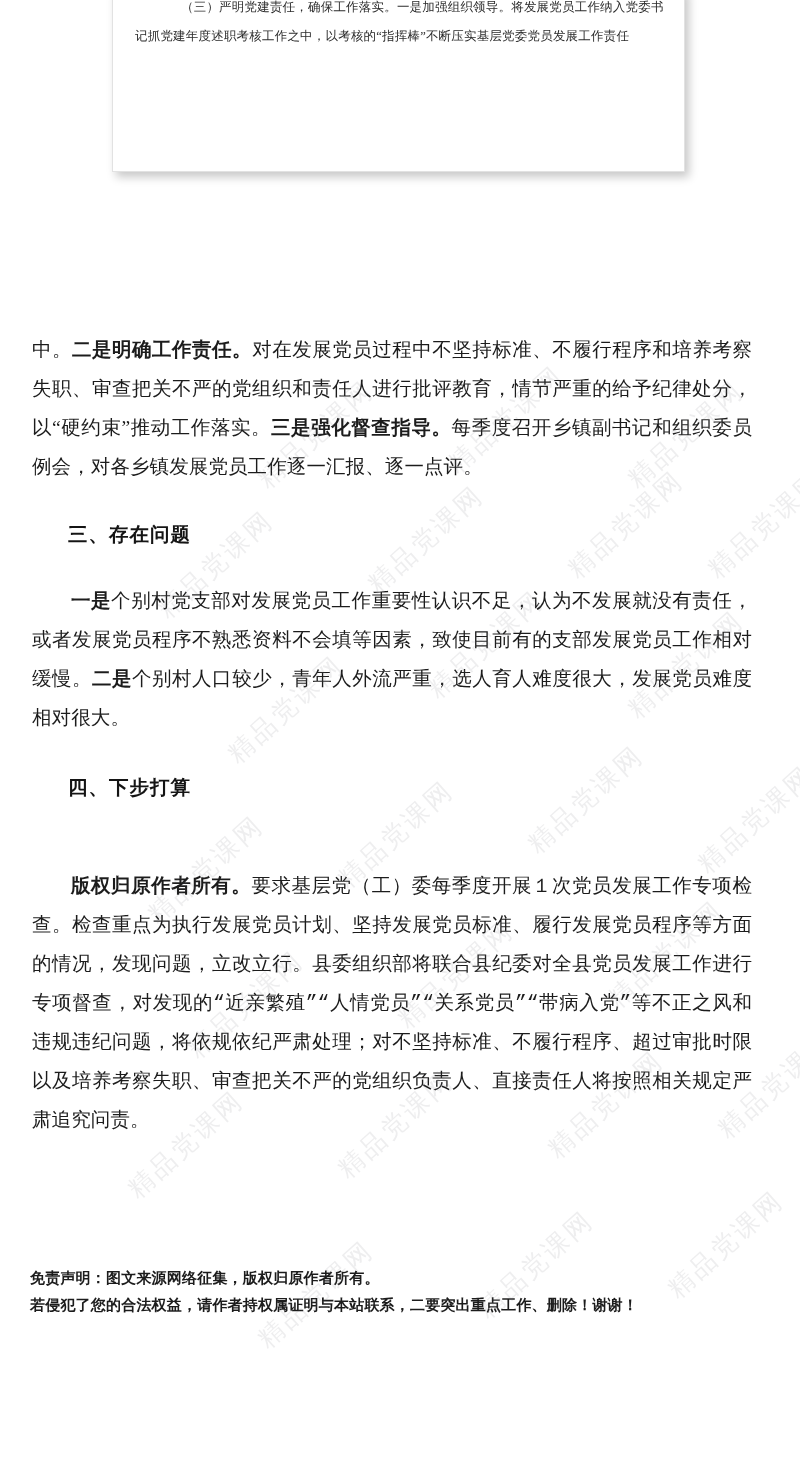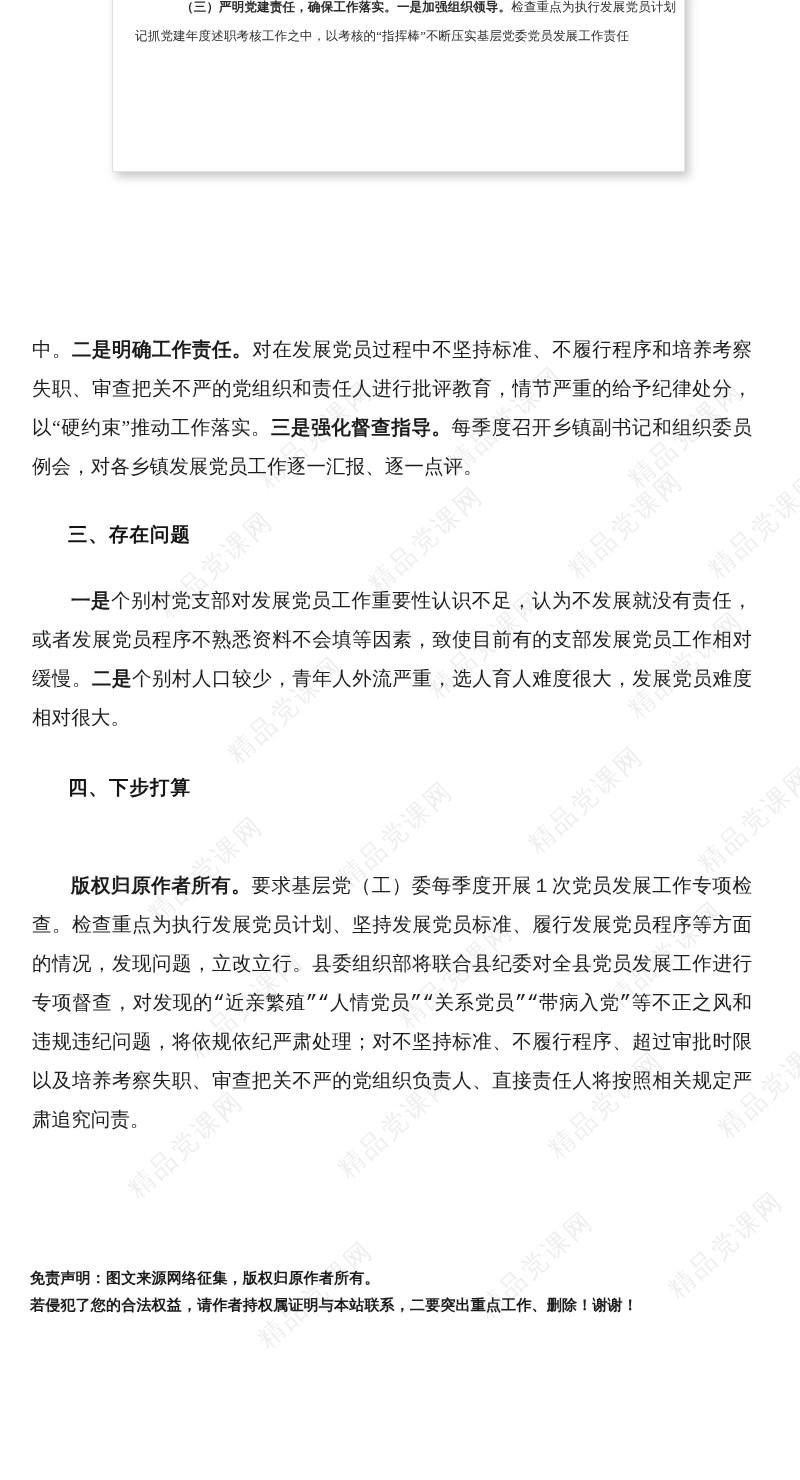--- a/index.html
+++ b/index.html
@@ -58,21 +58,21 @@
     padding: 4px 22px 0 22px;
   }
   .card-line {
     font-size: 12.5px;
     line-height: 29px;
     color: #2b2b2b;
     white-space: nowrap;
     letter-spacing: 0.2px;
   }
   .card-line.first { text-indent: 46px; }
-  .card-line b { font-weight: 700; }
+  .card-line b { font-weight: 400; }
 
   
   #doc-body {
     position: absolute;
     left: 0;
     top: 330px;
     width: 800px;
     z-index: 1;
   }
   .para {
@@ -121,21 +121,21 @@
     color: #1c1c1c;
     letter-spacing: 0.2px;
   }
 </style>
 </head>
 <body>
 
 <div id="preview-card">
   <div class="card-body">
     <div class="card-line first">
-      <b>（三）严明党建责任，确保工作落实。一是加强组织领导。</b><span>检查重点为执行发展党员计划</span>
+      <b>（三）严明党建责任，确保工作落实。一是加强组织领导。</b><span>将发展党员工作纳入党委书</span>
     </div>
     <div class="card-line">
       <span>记抓党建年度述职考核工作之中，以考核的“指挥棒”不断压实基层党委党员发展工作责任</span>
     </div>
   </div>
 </div>
 
 <div id="doc-body">
 
   <p class="para"><span>中。</span><b>二是明确工作责任。</b><span>对在发展党员过程中不坚持标准、不履行程序和培养考察失职、审查把关不严的党组织和责任人进行批评教育，情节严重的给予纪律处分，以“硬约束”推动工作落实。</span><b>三是强化督查指导。</b><span>每季度召开乡镇副书记和组织委员例会，对各乡镇发展党员工作逐一汇报、逐一点评。</span></p>

